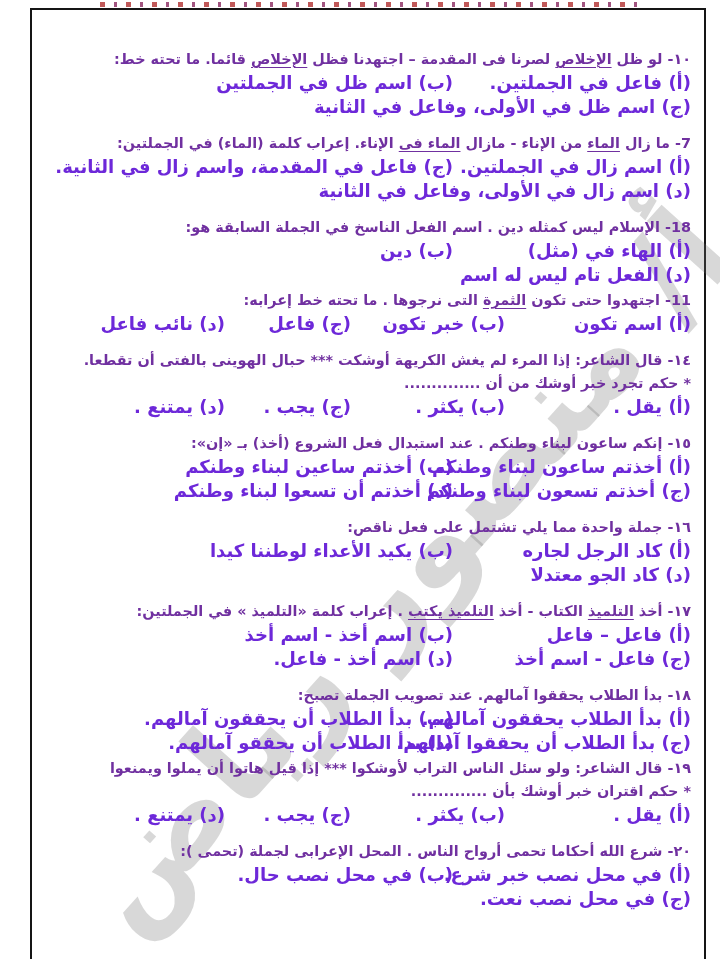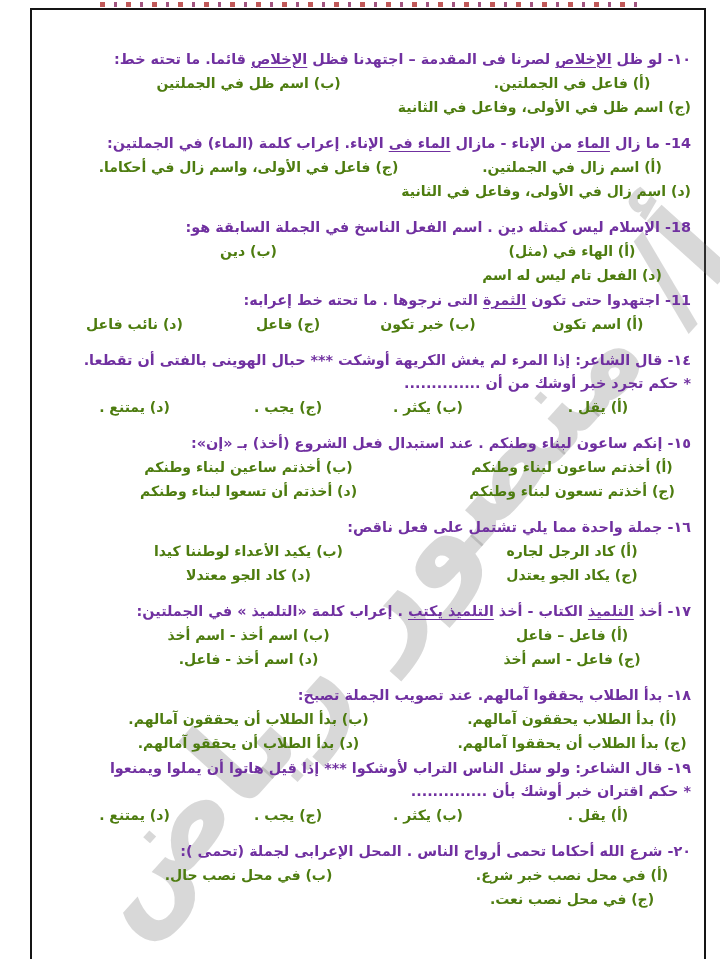--- a/index.html
+++ b/index.html
@@ -21,22 +21,22 @@
   .q{margin-bottom:13px;}
   .q.tight{margin-bottom:2px;}
   .q-prompt{
     color:#7030A0;font-weight:bold;font-size:14.4px;line-height:23px;
     white-space:nowrap;text-align:right;
   }
   .u{text-decoration:underline;text-underline-offset:3px;}
   .opts2{display:grid;grid-template-columns:238px 1fr;}
   .opts4{display:grid;grid-template-columns:186px 154px 126px 1fr;}
   .opt{
-    color:#4d7c0f;font-weight:bold;font-size:14px;line-height:24px;
-    white-space:nowrap;text-align:center;
+    color:#6d28d9;font-weight:bold;font-size:18px;line-height:24px;
+    white-space:nowrap;text-align:right;
   }
   .watermark{
     position:absolute;z-index:1;top:560px;left:370px;
     transform:translate(-50%,-50%) rotate(-48deg);
     font-size:125px;font-weight:bold;color:rgba(110,110,110,0.27);
     white-space:nowrap;letter-spacing:2px;pointer-events:none;
   }
 </style>
 </head>
 <body>
@@ -48,24 +48,24 @@
   <div class="content" id="questions">
       <div class="q">
         <div class="q-prompt"><span>١٠- لو ظل </span><span class="u">الإخلاص</span><span> لصرنا فى المقدمة – اجتهدنا  فظل </span><span class="u">الإخلاص</span><span>  قائما. ما تحته خط:</span></div>
         <div class="opts2">
           <div class="opt"><span>(أ)</span> <span>فاعل في الجملتين.</span></div>
           <div class="opt"><span>(ب)</span> <span>اسم ظل في الجملتين</span></div>
           <div class="opt"><span>(ج)</span> <span>اسم ظل في الأولى، وفاعل في الثانية</span></div>
         </div>
       </div>
       <div class="q">
-        <div class="q-prompt"><span>14- ما زال </span><span class="u">الماء</span><span> من الإناء - مازال </span><span class="u">الماء فى</span><span> الإناء. إعراب كلمة (الماء) في الجملتين:</span></div>
+        <div class="q-prompt"><span>7- ما زال </span><span class="u">الماء</span><span> من الإناء - مازال </span><span class="u">الماء فى</span><span> الإناء. إعراب كلمة (الماء) في الجملتين:</span></div>
         <div class="opts2">
           <div class="opt"><span>(أ)</span> <span>اسم زال في الجملتين.</span></div>
-          <div class="opt"><span>(ج)</span> <span>فاعل في الأولى، واسم زال في أحكاما.</span></div>
+          <div class="opt"><span>(ج)</span> <span>فاعل في المقدمة، واسم زال في الثانية.</span></div>
           <div class="opt"><span>(د)</span> <span>اسم زال في الأولى، وفاعل في الثانية</span></div>
         </div>
       </div>
       <div class="q tight">
         <div class="q-prompt"><span>18- الإسلام ليس كمثله دين . اسم الفعل الناسخ في الجملة السابقة هو:</span></div>
         <div class="opts2">
           <div class="opt"><span>(أ)</span> <span>الهاء في (مثل)</span></div>
           <div class="opt"><span>(ب)</span> <span>دين</span></div>
           <div class="opt"><span>(د)</span> <span>الفعل تام ليس له اسم</span></div>
         </div>
@@ -96,21 +96,20 @@
           <div class="opt"><span>(ب)</span> <span>أخذتم ساعين لبناء وطنكم</span></div>
           <div class="opt"><span>(ج)</span> <span>أخذتم تسعون لبناء وطنكم</span></div>
           <div class="opt"><span>(د)</span> <span>أخذتم أن تسعوا لبناء وطنكم</span></div>
         </div>
       </div>
       <div class="q">
         <div class="q-prompt"><span>١٦- جملة واحدة مما يلي تشتمل على فعل ناقص:</span></div>
         <div class="opts2">
           <div class="opt"><span>(أ)</span> <span>كاد الرجل لجاره</span></div>
           <div class="opt"><span>(ب)</span> <span>يكيد الأعداء لوطننا كيدا</span></div>
-          <div class="opt"><span>(ج)</span> <span>يكاد الجو يعتدل</span></div>
           <div class="opt"><span>(د)</span> <span>كاد الجو معتدلا</span></div>
         </div>
       </div>
       <div class="q">
         <div class="q-prompt"><span>١٧-  أخذ </span><span class="u">التلميذ</span><span> الكتاب - أخذ </span><span class="u">التلميذ يكتب</span><span> . إعراب كلمة «التلميذ » في الجملتين:</span></div>
         <div class="opts2">
           <div class="opt"><span>(أ)</span> <span>فاعل – فاعل</span></div>
           <div class="opt"><span>(ب)</span> <span>اسم أخذ - اسم أخذ</span></div>
           <div class="opt"><span>(ج)</span> <span>فاعل - اسم أخذ</span></div>
           <div class="opt"><span>(د)</span> <span>اسم أخذ - فاعل.</span></div>

